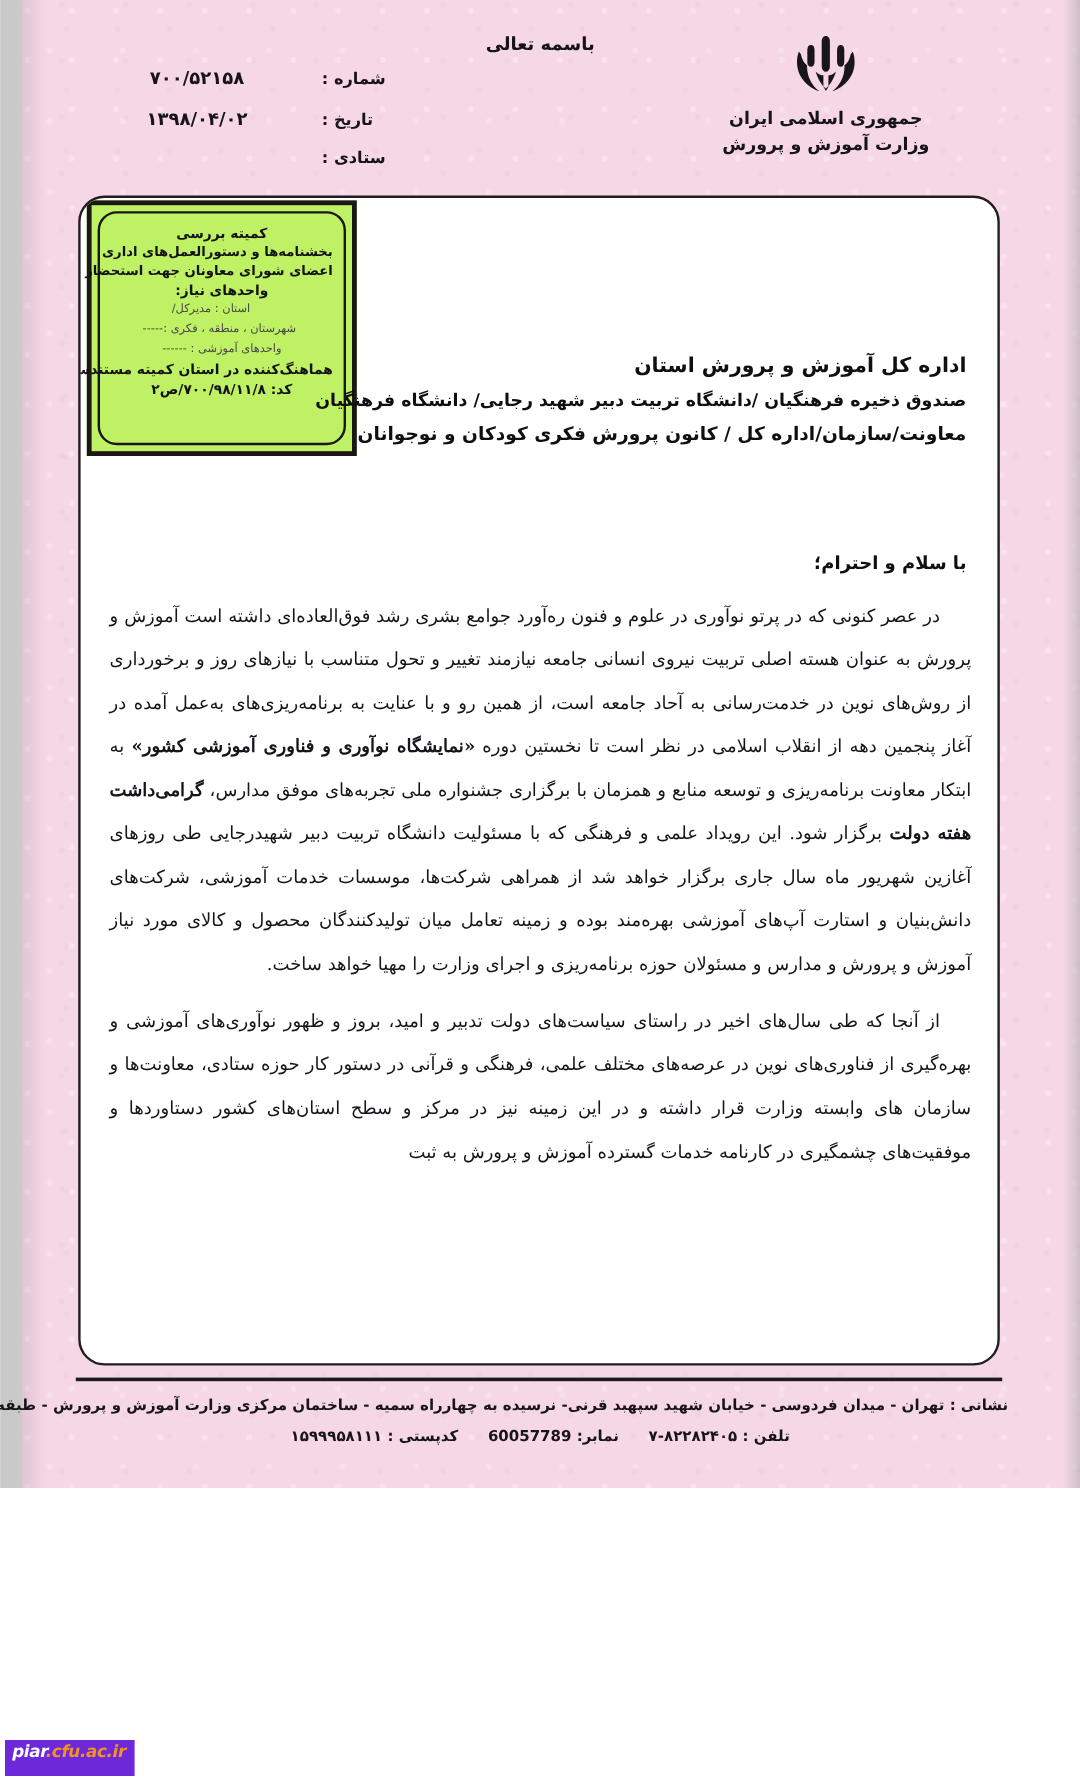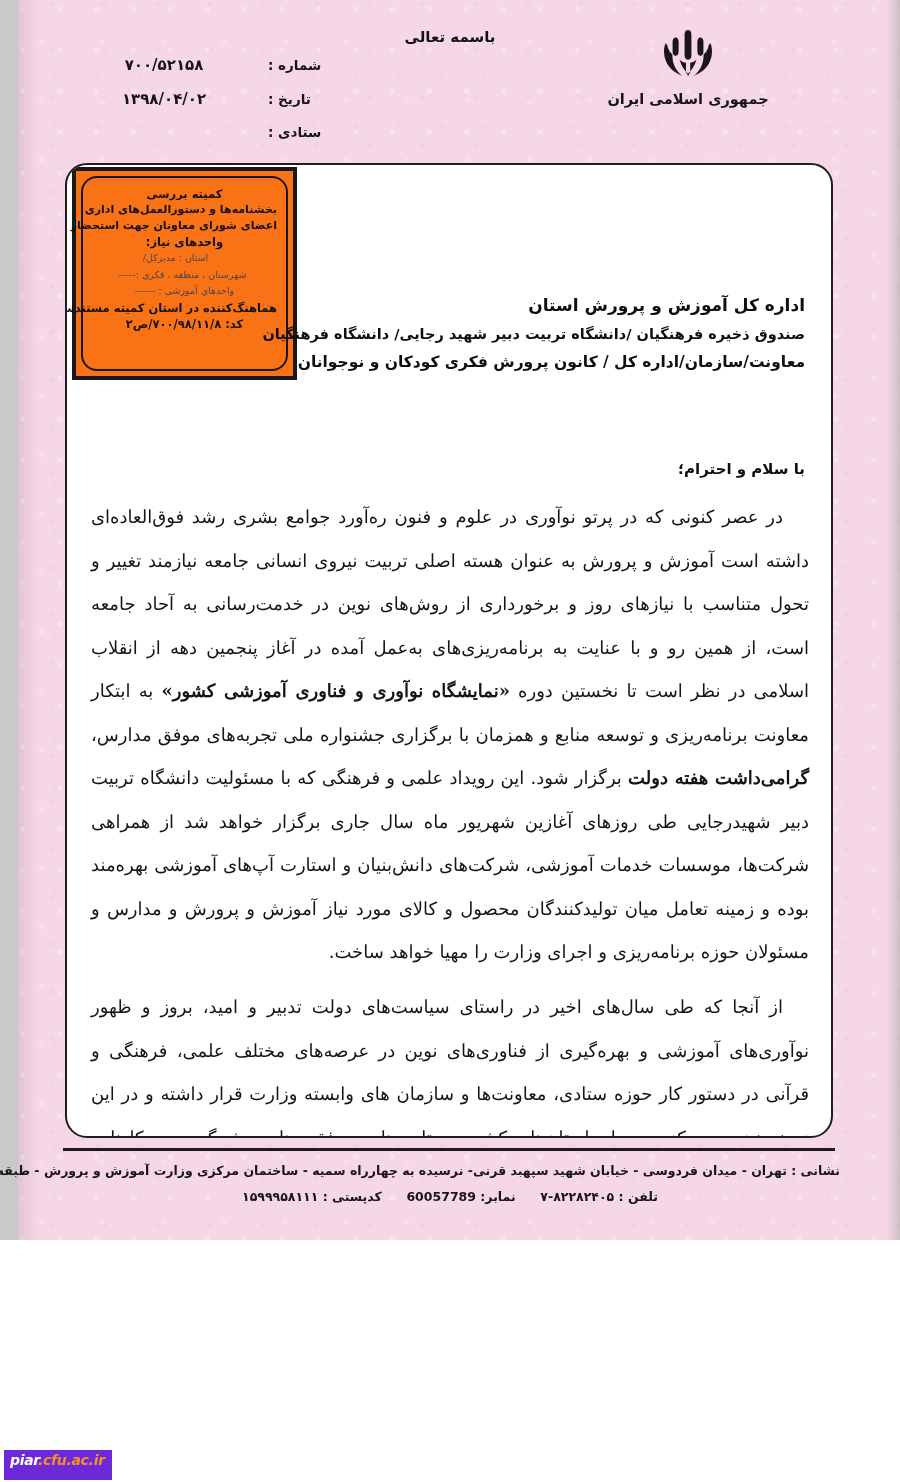--- a/index.html
+++ b/index.html
@@ -124,21 +124,21 @@
     border-radius: 20px;
   }
 
   
   #stamp {
     position: absolute;
     left: 5px;
     top: 2px;
     width: 225px;
     height: 213px;
-    background: #f97316;
+    background: #bef264;
     border: 4px solid #1a1718;
     box-sizing: border-box;
   }
   #stamp-inner {
     position: absolute;
     inset: 5px;
     border: 2px solid #1a1718;
     border-radius: 16px;
     box-sizing: border-box;
     padding: 8px 9px 6px 9px;
@@ -202,21 +202,21 @@
   }
   #body {
     position: absolute;
     right: 22px;
     left: 24px;
     top: 330px;
     color: #16131a;
     font-family: "DejaVu Serif", "Liberation Serif", serif;
   }
   .para {
-    font-size: 18px;
+    font-size: 15px;
     line-height: 2.42;
     text-align: justify;
     text-align-last: right;
     text-indent: 26px;
     margin: 0 0 11px 0;
   }
   .para b { font-weight: bold; }
 
   
   #footer-rule {
@@ -278,20 +278,21 @@
     <g fill="#1a1518">
       <path d="M31 6 c-2.2 0 -3.4 2.0 -3.4 4.6 l0 20.6 c0 3.0 1.6 4.6 3.4 4.6 c1.8 0 3.4 -1.6 3.4 -4.6 l0 -20.6 C34.4 8.0 33.2 6 31 6 z"></path>
       <path d="M18.6 13.5 c-1.9 0 -3.0 1.7 -3.0 4.0 l0 10.2 c0 2.5 1.3 4.0 3.0 4.0 c1.7 0 3.0 -1.5 3.0 -4.0 l0 -10.2 C21.6 15.2 20.5 13.5 18.6 13.5 z"></path>
       <path d="M43.4 13.5 c-1.9 0 -3.0 1.7 -3.0 4.0 l0 10.2 c0 2.5 1.3 4.0 3.0 4.0 c1.7 0 3.0 -1.5 3.0 -4.0 l0 -10.2 C46.4 15.2 45.3 13.5 43.4 13.5 z"></path>
       <path d="M8.6 19.0 c-1.0 2.4 -1.6 5.4 -1.6 8.6 c0 12.1 8.3 21.0 18.6 24.4 c-6.4 -4.8 -10.2 -12.0 -10.2 -20.6 l0 -1.0 c-2.4 -1.6 -4.4 -5.0 -5.2 -9.4 c-0.5 -0.4 -1.1 -1.2 -1.6 -2.0 z"></path>
       <path d="M53.4 19.0 c1.0 2.4 1.6 5.4 1.6 8.6 c0 12.1 -8.3 21.0 -18.6 24.4 c6.4 -4.8 10.2 -12.0 10.2 -20.6 l0 -1.0 c2.4 -1.6 4.4 -5.0 5.2 -9.4 c0.5 -0.4 1.1 -1.2 1.6 -2.0 z"></path>
       <path d="M22.5 35.5 c1.9 6.2 4.8 11.2 8.5 14.2 c3.7 -3.0 6.6 -8.0 8.5 -14.2 c-2.1 2.1 -4.6 3.3 -6.3 3.3 l0 9.5 l-2.1 3.6 c-0.6 -1.1 -1.5 -2.6 -2.1 -3.6 l0 -9.5 C27.1 38.8 24.6 37.6 22.5 35.5 z"></path>
     </g>
   </svg>
   <div class="org-line">جمهوری اسلامی ایران</div>
+  <div class="org-line">وزارت آموزش و پرورش</div>
 </div>
 
 <div id="meta-block">
   <div class="meta-row">
     <span class="meta-label">شماره :</span>
     <span class="meta-value">۷۰۰/۵۲۱۵۸</span>
   </div>
   <div class="meta-row">
     <span class="meta-label">تاریخ :</span>
     <span class="meta-value">۱۳۹۸/۰۴/۰۲</span>

